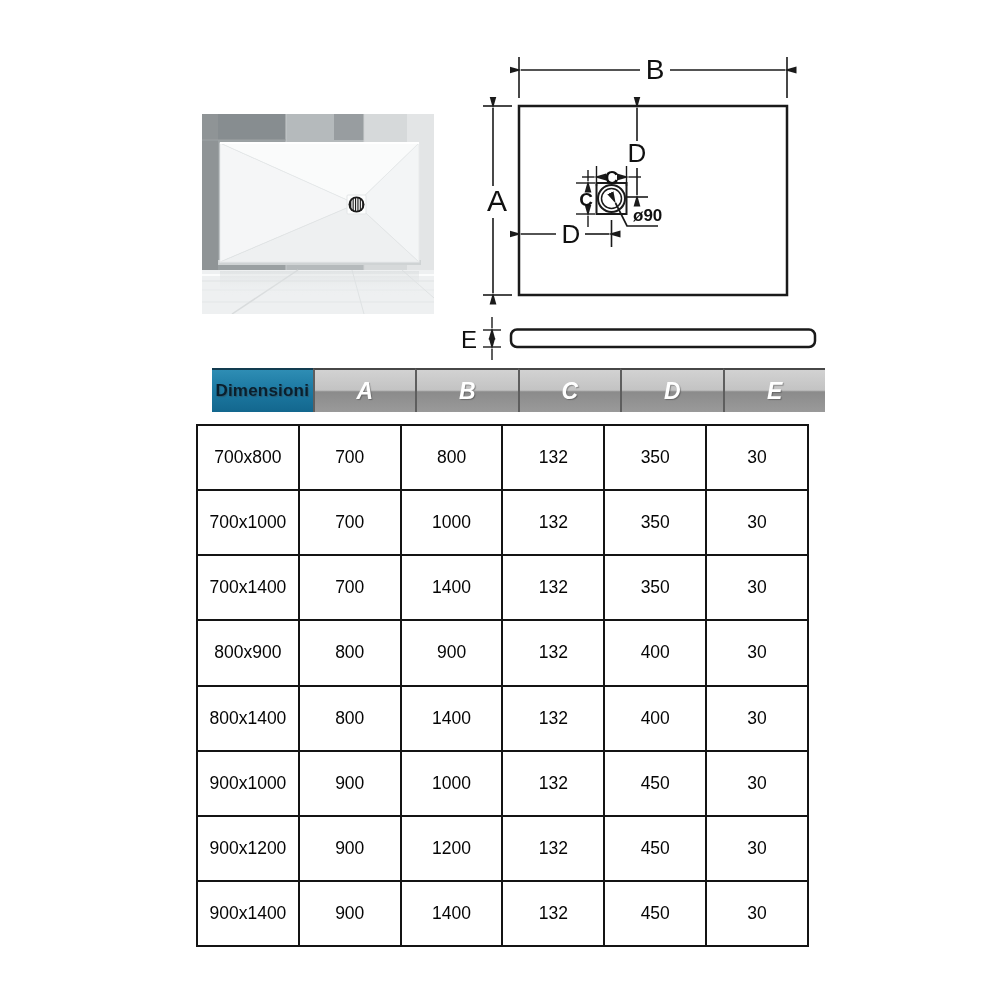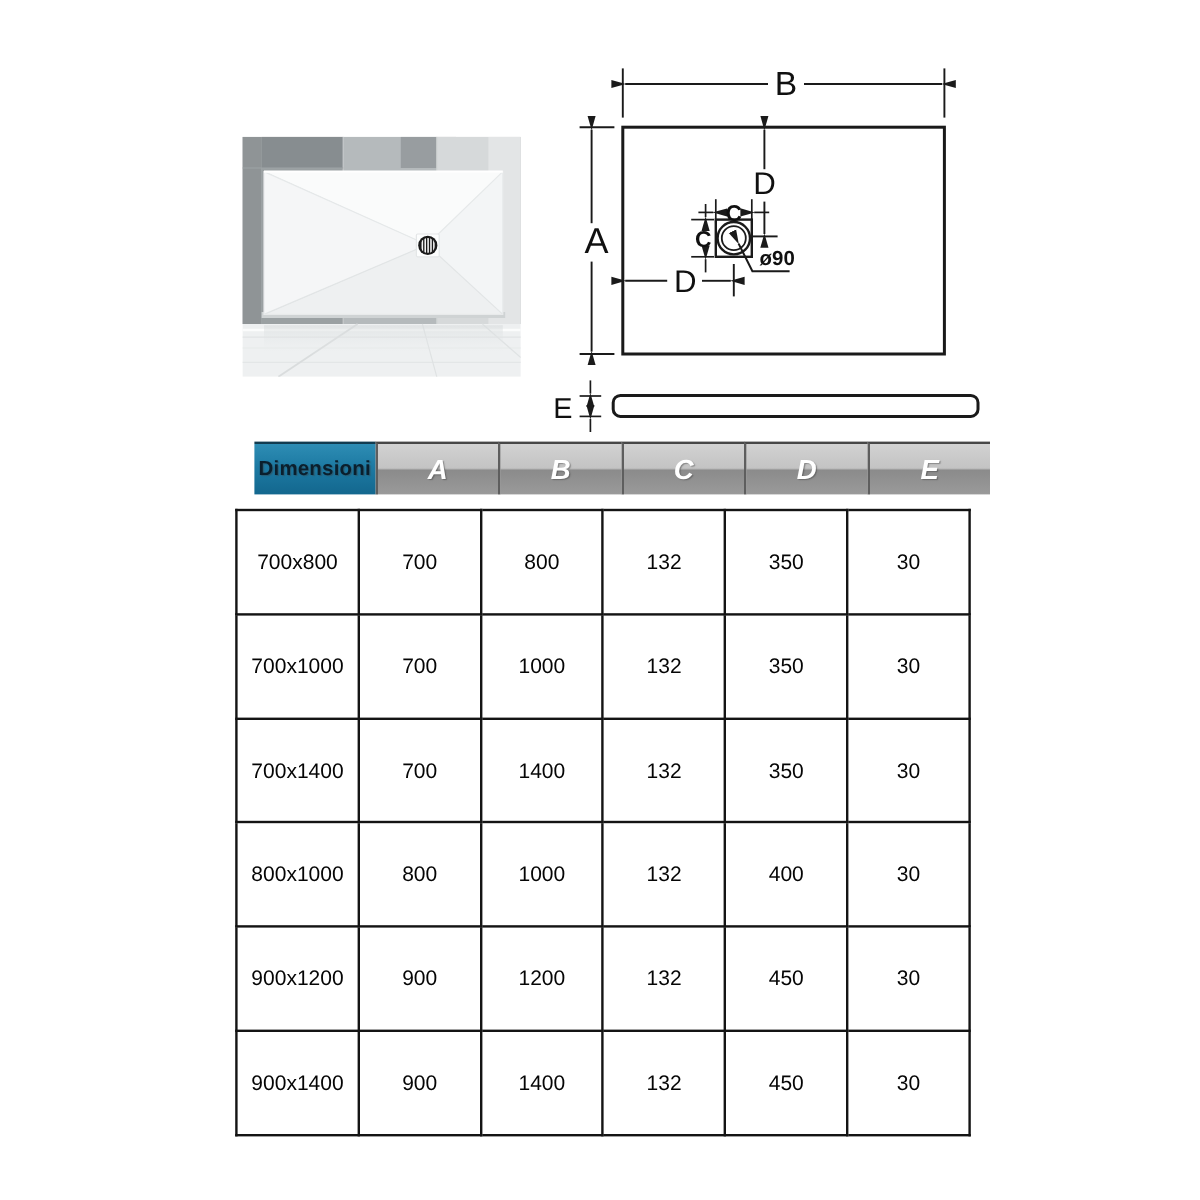--- a/index.html
+++ b/index.html
@@ -216,25 +216,41 @@
       </tr>
       <tr>
         <td>700x1400</td>
         <td>700</td>
         <td>1400</td>
         <td>132</td>
         <td>350</td>
         <td>30</td>
       </tr>
       <tr>
-        <td>800x1000</td>
+        <td>800x900</td>
         <td>800</td>
+        <td>900</td>
+        <td>132</td>
+        <td>400</td>
+        <td>30</td>
+      </tr>
+      <tr>
+        <td>800x1400</td>
+        <td>800</td>
+        <td>1400</td>
+        <td>132</td>
+        <td>400</td>
+        <td>30</td>
+      </tr>
+      <tr>
+        <td>900x1000</td>
+        <td>900</td>
         <td>1000</td>
         <td>132</td>
-        <td>400</td>
+        <td>450</td>
         <td>30</td>
       </tr>
       <tr>
         <td>900x1200</td>
         <td>900</td>
         <td>1200</td>
         <td>132</td>
         <td>450</td>
         <td>30</td>
       </tr>

